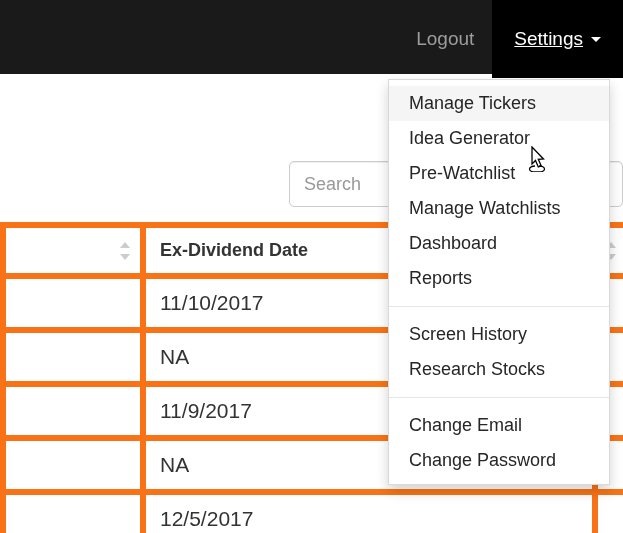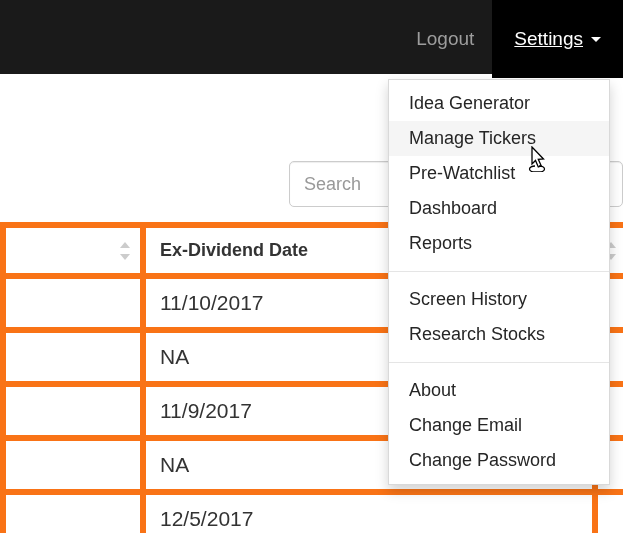--- a/index.html
+++ b/index.html
@@ -85,30 +85,30 @@
       </tr>
     <tr>
         <td class="col0"></td>
         <td class="col1">NA</td>
         <td class="col2"></td>
       </tr>
   </tbody>
 </table>
 
 <div class="dropdown">
+  <div class="dropdown-item hover">Manage Tickers</div>
   <div class="dropdown-item">Idea Generator</div>
-  <div class="dropdown-item hover">Manage Tickers</div>
   <div class="dropdown-item">Pre-Watchlist</div>
+  <div class="dropdown-item">Manage Watchlists</div>
   <div class="dropdown-item">Dashboard</div>
   <div class="dropdown-item">Reports</div>
   <div class="dropdown-divider"></div>
   <div class="dropdown-item">Screen History</div>
   <div class="dropdown-item">Research Stocks</div>
   <div class="dropdown-divider"></div>
-  <div class="dropdown-item">About</div>
   <div class="dropdown-item">Change Email</div>
   <div class="dropdown-item">Change Password</div>
 </div>
 
 <svg class="cursor" viewBox="0 0 22 26">
   <path d="M6 1 L6 18 L9.5 14.5 L12.3 21 L15.2 19.8 L12.3 13.3 L17.5 13 Z" fill="#fff" stroke="#000" stroke-width="1.3"></path>
   <path d="M9 20 C6 20 3.5 21.3 3.5 23 C3.5 24.7 6 26 9 26 L13 26 C16 26 18.5 24.7 18.5 23 C18.5 21.3 16 20 13 20" fill="none" stroke="#000" stroke-width="1.3"></path>
 </svg>
 
 </body></html>

